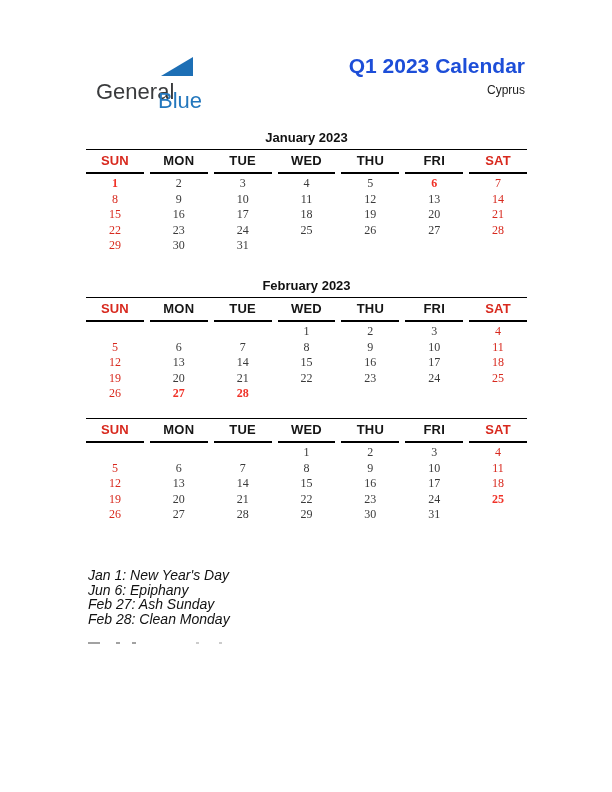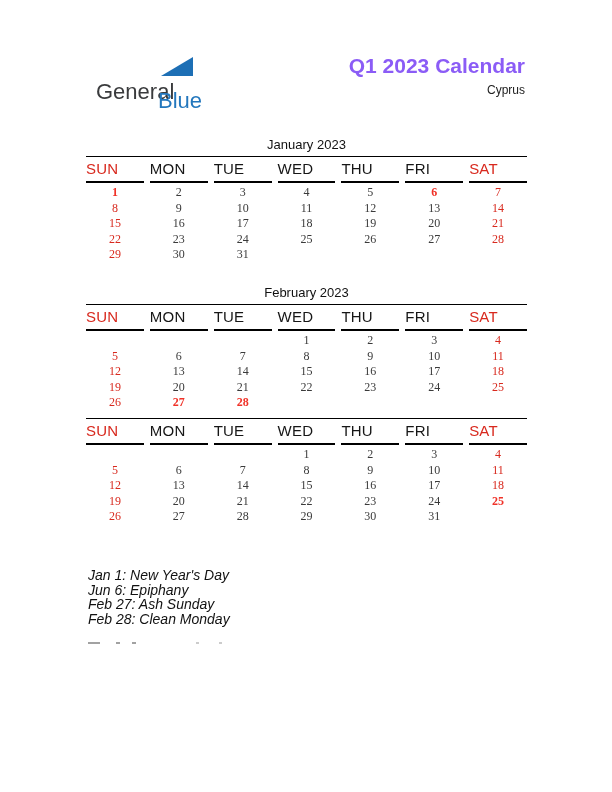--- a/index.html
+++ b/index.html
@@ -8,28 +8,28 @@
     font-family:"Liberation Sans", sans-serif;overflow:hidden;
   }
   
   .logo{position:absolute;left:88px;top:53px;width:120px;height:48px;}
   .logo-word1{position:absolute;left:8px;top:2px;font-size:22px;color:var(--dark,#3a3b3d);letter-spacing:0px;margin-top:24px;}
   .logo-triangle{position:absolute;left:73px;top:4px;width:32px;height:19px;background:var(--blue,#1d6fb5);
     clip-path:polygon(0% 100%,100% 100%,100% 0%);}
   .logo-word2{position:absolute;left:70px;top:35px;font-size:22px;color:var(--logo-blue,#2377bd);}
   
   .titleblock{position:absolute;right:87px;top:54px;text-align:right;}
-  .main-title{font-size:21px;font-weight:bold;color:#8b5cf6;line-height:24px;margin-left:12px;}
+  .main-title{font-size:21px;font-weight:bold;color:#1d4ed8;line-height:24px;margin-left:12px;}
   .sub-title{font-size:12px;color:#222;line-height:20px;margin-top:2px;}
   
   .month{position:absolute;left:86px;width:441px;}
   .month-jan{top:121px;} .month-feb{top:269px;} .month-mar{top:418px;}
-  .month-title{margin:16px 0 4px 0;font-size:13px;font-weight:normal;color:#111;text-align:center;line-height:15px;}
+  .month-title{margin:9px 0 4px 0;font-size:13px;font-weight:bold;color:#111;text-align:center;line-height:15px;}
   .grid{display:grid;grid-template-columns:repeat(7,1fr);column-gap:6px;border-top:1.5px solid #000;}
-  .dow{font-size:15px;font-weight:normal;color:#161616;text-align:left;
+  .dow{font-size:13px;font-weight:bold;color:#161616;text-align:center;
     padding:3px 0 4px 0;border-bottom:2px solid #000;letter-spacing:0.2px;}
   .dow.red{color:var(--red,#d8291e);}
   .day{font-family:"Liberation Serif", serif;font-size:12px;color:#3a3a3a;
     text-align:center;height:15.5px;line-height:15.5px;}
   .day:nth-child(n+8):nth-child(-n+14){padding-top:2px;} 
   .day.weekend{color:var(--red,#d8291e);}
   .day.holiday{color:var(--holiday-red,#f03228);font-weight:bold;}
   
   .holidays{position:absolute;left:88px;top:568px;}
   .holiday-line{font-size:14px;color:#111;line-height:14.5px;font-style:italic;}

